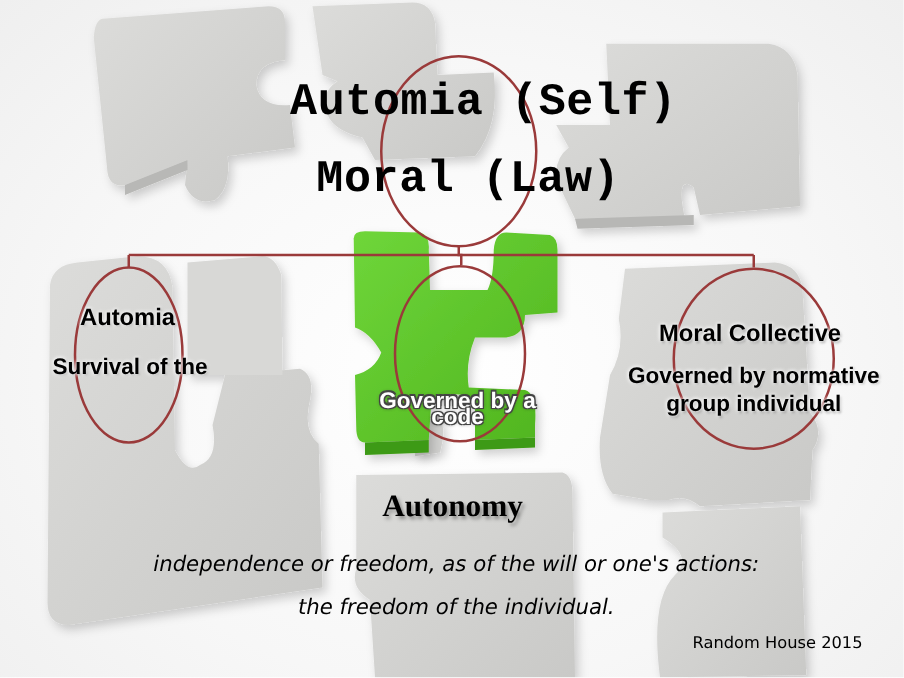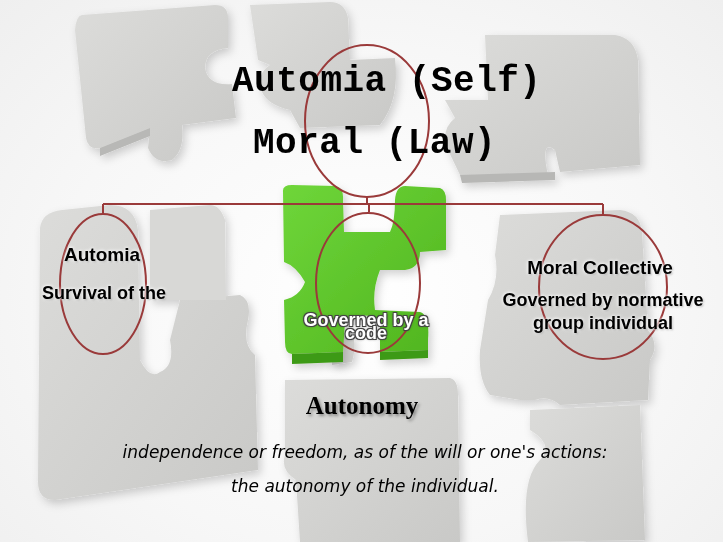--- a/index.html
+++ b/index.html
@@ -93,15 +93,16 @@
 
   <div class="txt sub white-out" style="left:280px; top:280px; width:172px;margin-top:30px;">Governed by a</div>
   <div class="txt sub white-out" style="left:280px; top:323px; width:172px;">code</div>
 
   <div class="txt head glow" style="left:484px; top:257px; width:232px;">Moral Collective</div>
   <div class="txt sub glow" style="left:484px; top:290px; width:238px;">Governed by normative</div>
   <div class="txt sub glow" style="left:484px; top:313px; width:238px;">group individual</div>
 
   <div class="txt auto" style="left:262px; top:392px; width:200px;">Autonomy</div>
   <div class="txt def" style="left:60px; top:437px; width:610px;">independence  or freedom, as of the will or one's actions:</div>
-  <div class="txt def" style="left:160px; top:471px; width:410px;">the autonomy of the individual.</div>
+  <div class="txt def" style="left:160px; top:471px; width:410px;">the freedom of the individual.</div>
+  <div class="txt src" style="left:520px; top:507px; width:170px; text-align:right;">Random House 2015</div>
 
 </div>
 
 </body></html>

